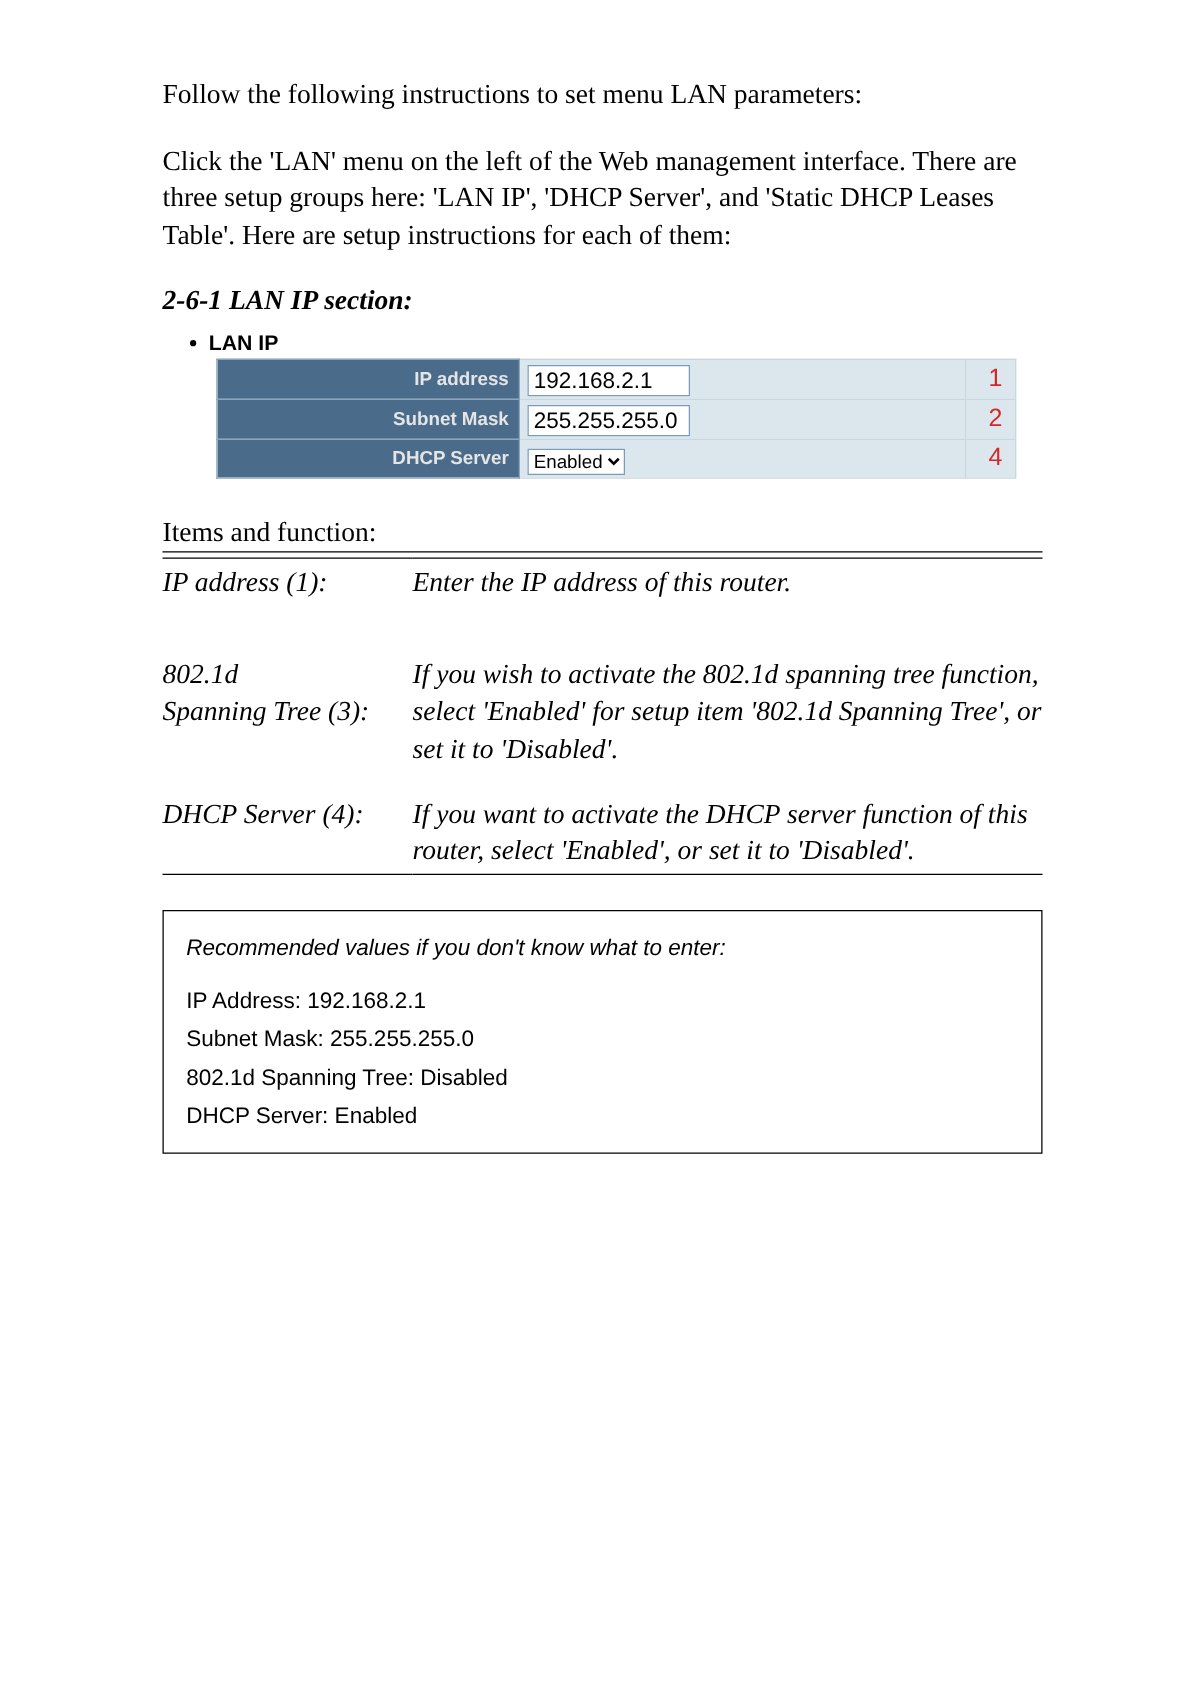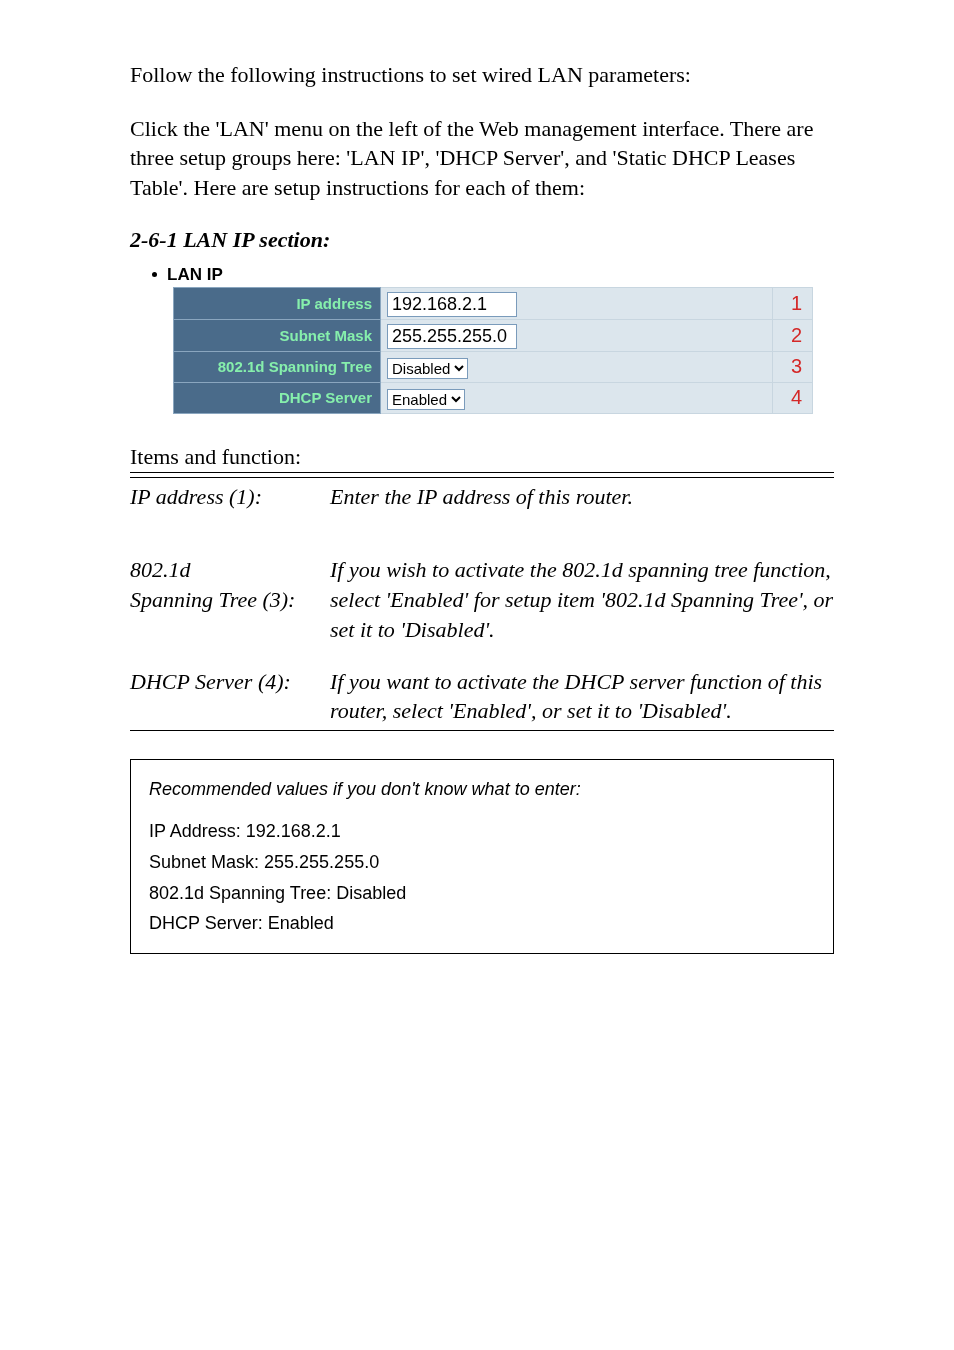--- a/index.html
+++ b/index.html
@@ -41,27 +41,27 @@
     .lan-table {
       width: 640px;
       margin-left: 43px;
       border-collapse: collapse;
     }
     .lan-table td {
       padding: 0;
     }
     .lan-table .lbl {
       background: #4a6b8a;
-      color: #86efac;
+      color: #e5e5e5;
       font-family: Arial, sans-serif;
       font-weight: bold;
       font-size: 15px;
       text-align: right;
       padding: 3px 8px 3px 2px;
-      width: 207px;
+      width: 242px;
       border: 1px solid #8aa6bf;
     }
     .lan-table .val {
       background: #dce6ed;
       padding: 2px 6px;
       border: 1px solid #c8d6e0;
     }
     .lan-table .num {
       background: #dce6ed;
       color: #d42828;
@@ -118,21 +118,21 @@
     }
     .rec-title {
       font-weight: normal;
       font-style: italic;
       padding-bottom: 12px;
     }
   </style>
 </head>
 <body>
 
-<p class="para">Follow the following instructions to set wired LAN parameters:</p>
+<p class="para">Follow the following instructions to set menu LAN parameters:</p>
 
 <p class="para">Click the 'LAN' menu on the left of the Web management interface. There are three setup groups here: 'LAN IP', 'DHCP Server', and 'Static DHCP Leases Table'. Here are setup instructions for each of them:</p>
 
 <p class="section-title">2-6-1 LAN IP section:</p>
 
 <div class="lanip-block">
   <div class="lanip-header">
     <span class="bullet"></span>
     <span>LAN IP</span>
   </div>
@@ -146,29 +146,20 @@
       <td class="num">1</td>
     </tr>
     <tr>
       <td class="lbl">Subnet Mask</td>
       <td class="val">
         <input type="text" value="255.255.255.0" style="">
       </td>
       <td class="num">2</td>
     </tr>
     <tr>
-      <td class="lbl">802.1d Spanning Tree</td>
-      <td class="val">
-        <select>
-          <option>Disabled</option>
-        </select>
-      </td>
-      <td class="num">3</td>
-    </tr>
-    <tr>
       <td class="lbl">DHCP Server</td>
       <td class="val">
         <select>
           <option>Enabled</option>
         </select>
       </td>
       <td class="num">4</td>
     </tr>
   </tbody>
     </table>

